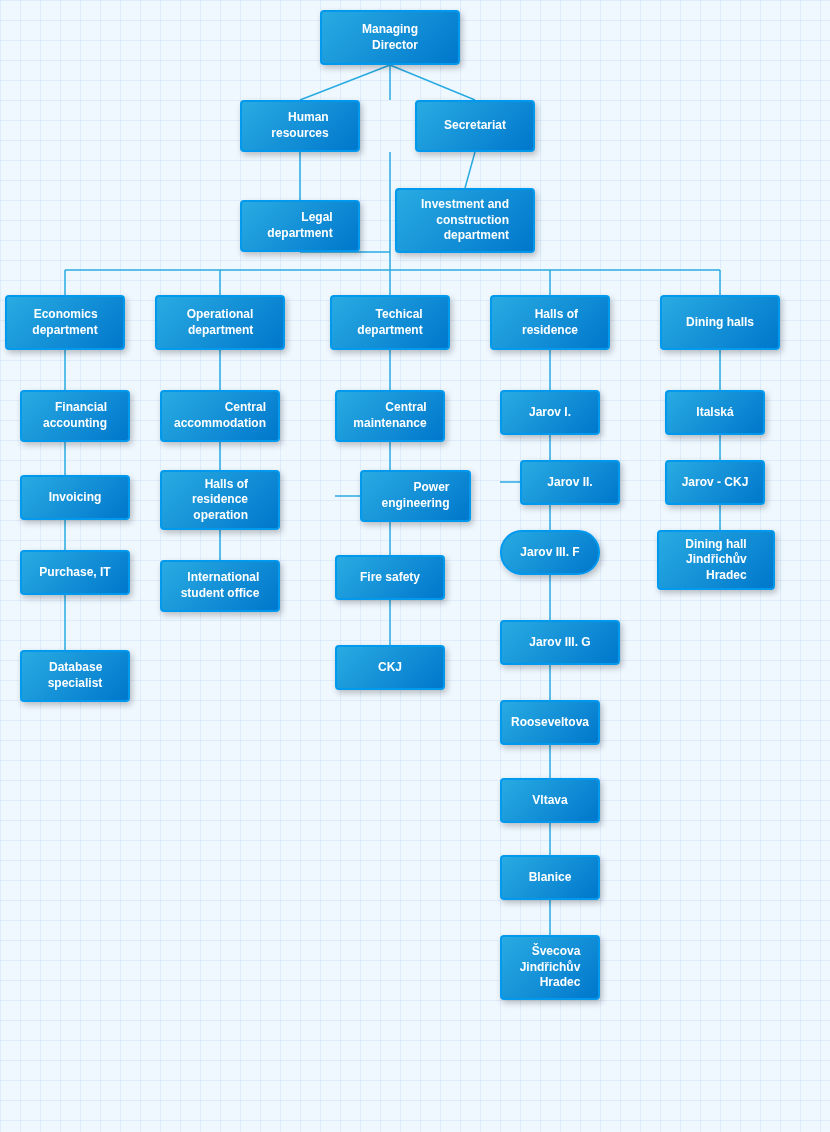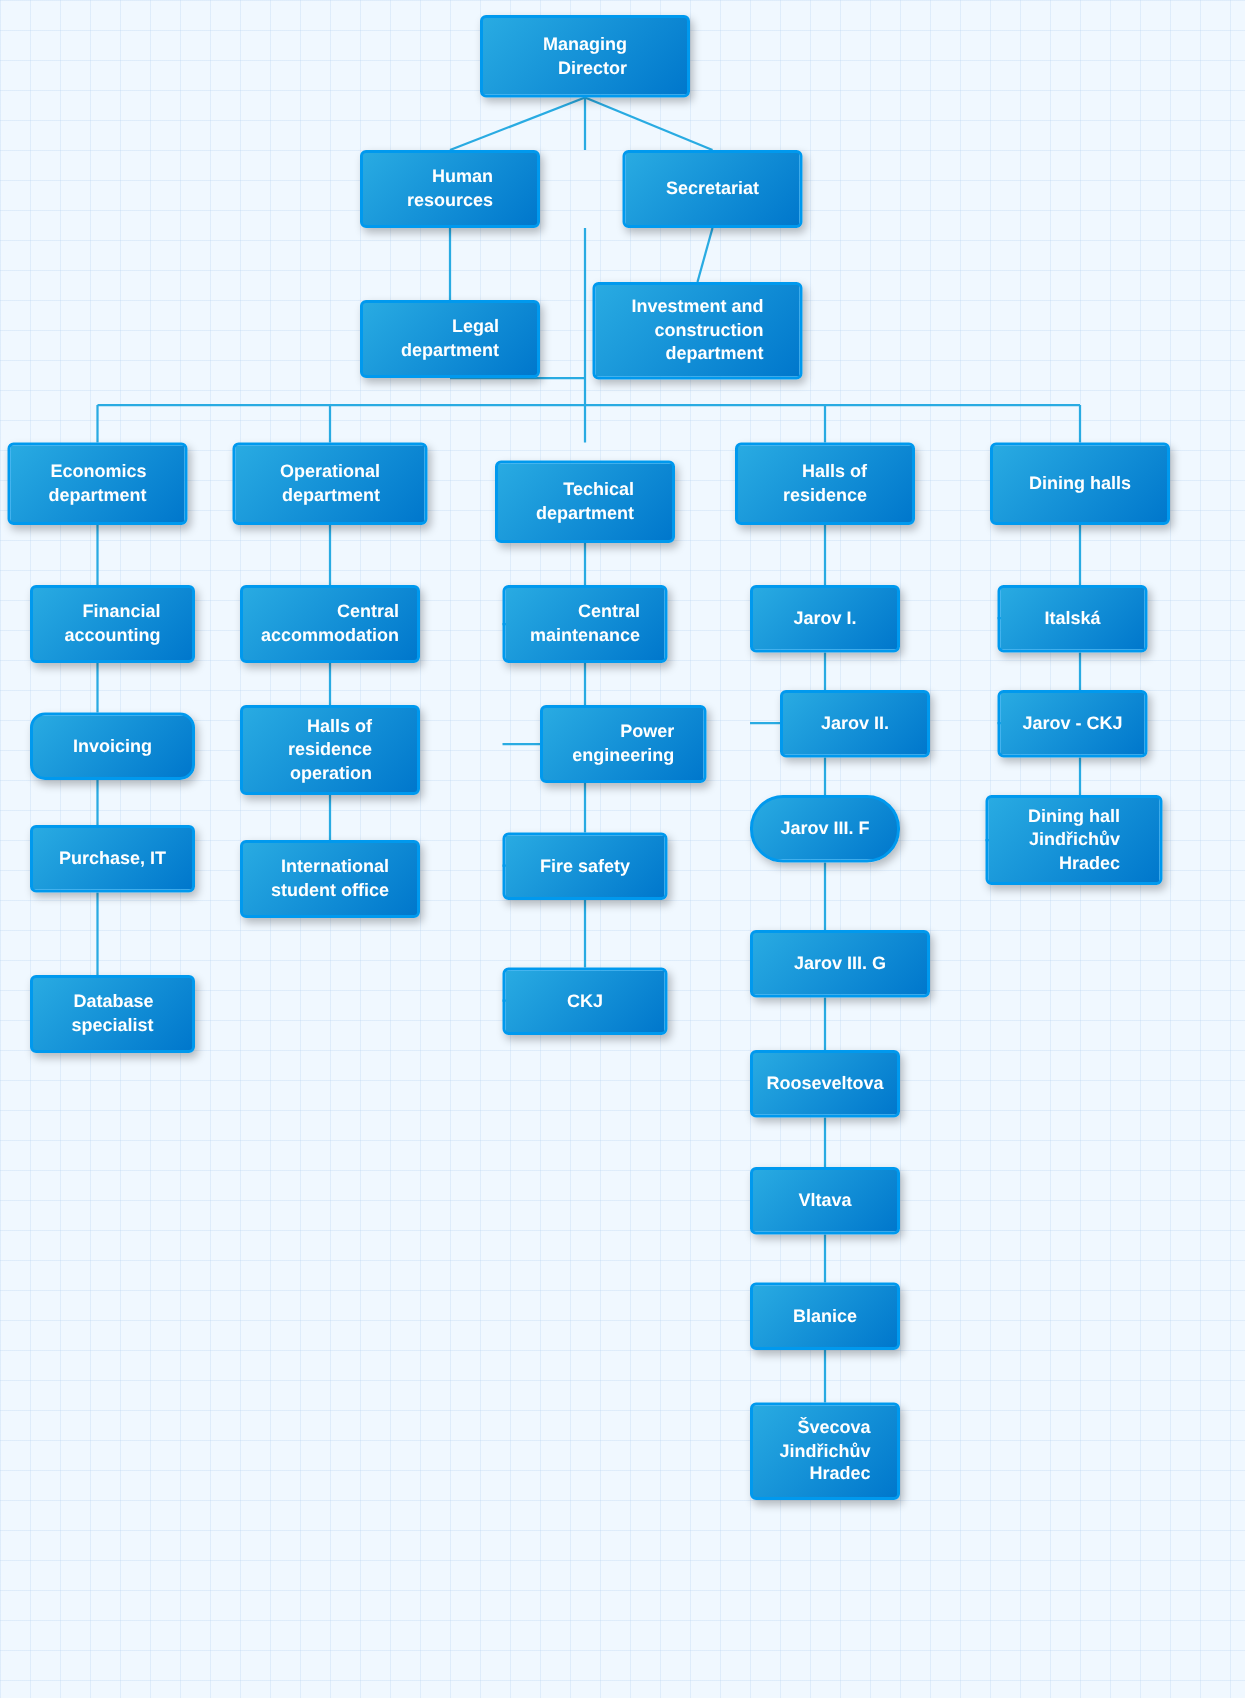--- a/index.html
+++ b/index.html
@@ -140,25 +140,25 @@
   </svg>
 
   <div id="nodes-container">
       <div class="node" style="left: 320px; top: 10px; width: 140px; height: 55px;">Managing<br>Director</div>
       <div class="node" style="left: 240px; top: 100px; width: 120px; height: 52px;">Human<br>resources</div>
       <div class="node" style="left: 415px; top: 100px; width: 120px; height: 52px;">Secretariat</div>
       <div class="node" style="left: 240px; top: 200px; width: 120px; height: 52px;">Legal<br>department</div>
       <div class="node" style="left: 395px; top: 188px; width: 140px; height: 65px;">Investment and<br>construction<br>department</div>
       <div class="node" style="left: 5px; top: 295px; width: 120px; height: 55px;">Economics<br>department</div>
       <div class="node" style="left: 155px; top: 295px; width: 130px; height: 55px;">Operational<br>department</div>
-      <div class="node" style="left: 330px; top: 295px; width: 120px; height: 55px; margin-top: 12px;">Techical<br>department</div>
+      <div class="node" style="left: 330px; top: 295px; width: 120px; height: 55px;">Techical<br>department</div>
       <div class="node" style="left: 490px; top: 295px; width: 120px; height: 55px;">Halls of<br>residence</div>
       <div class="node" style="left: 660px; top: 295px; width: 120px; height: 55px;">Dining halls</div>
       <div class="node" style="left: 20px; top: 390px; width: 110px; height: 52px;">Financial<br>accounting</div>
-      <div class="node" style="left: 20px; top: 475px; width: 110px; height: 45px; border-radius: 10px;">Invoicing</div>
+      <div class="node" style="left: 20px; top: 475px; width: 110px; height: 45px;">Invoicing</div>
       <div class="node" style="left: 20px; top: 550px; width: 110px; height: 45px;">Purchase, IT</div>
       <div class="node" style="left: 20px; top: 650px; width: 110px; height: 52px;">Database<br>specialist</div>
       <div class="node" style="left: 160px; top: 390px; width: 120px; height: 52px;">Central<br>accommodation</div>
       <div class="node" style="left: 160px; top: 470px; width: 120px; height: 60px;">Halls of<br>residence<br>operation</div>
       <div class="node" style="left: 160px; top: 560px; width: 120px; height: 52px;">International<br>student office</div>
       <div class="node" style="left: 335px; top: 390px; width: 110px; height: 52px;">Central<br>maintenance</div>
       <div class="node" style="left: 348px; top: 470px; width: 111px; height: 52px; margin-left: 12px;">Power<br>engineering</div>
       <div class="node" style="left: 335px; top: 555px; width: 110px; height: 45px;">Fire safety</div>
       <div class="node" style="left: 335px; top: 645px; width: 110px; height: 45px;">CKJ</div>
       <div class="node" style="left: 500px; top: 390px; width: 100px; height: 45px;">Jarov I.</div>

